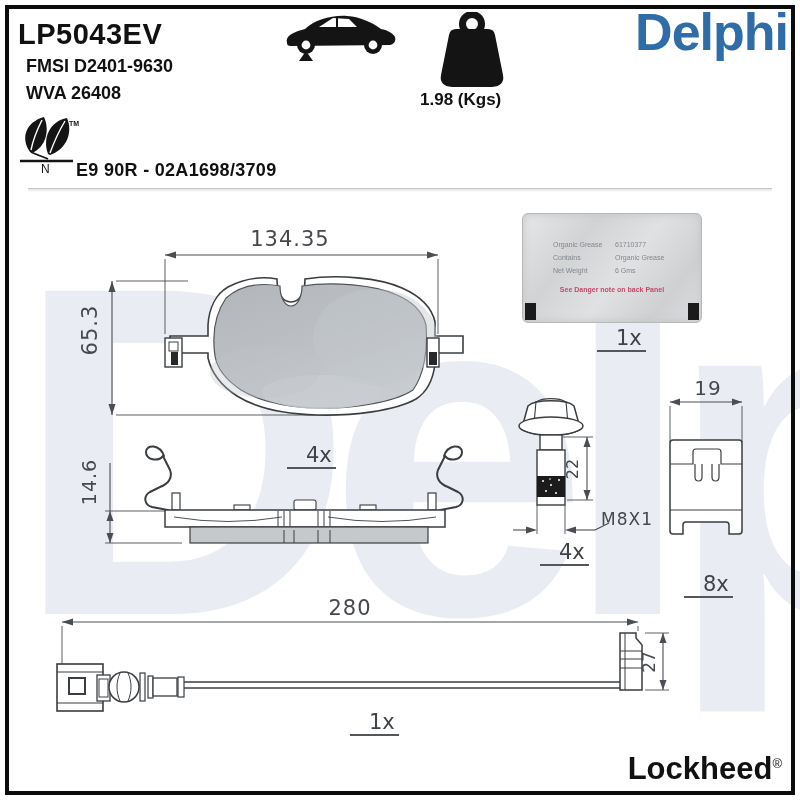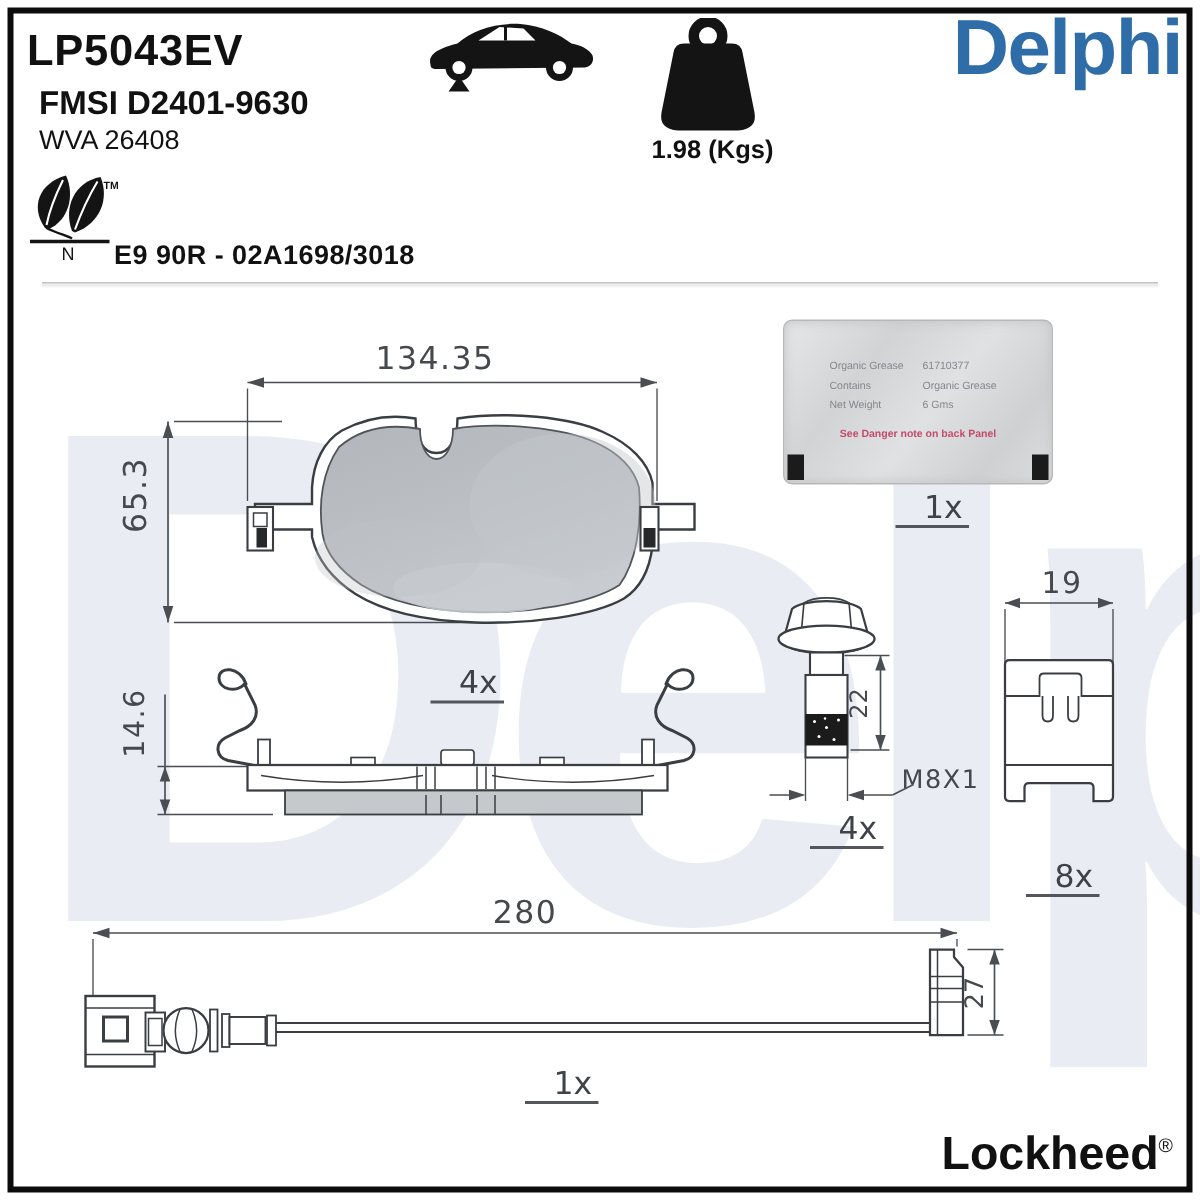--- a/index.html
+++ b/index.html
@@ -4,24 +4,24 @@
 <style>
   html,body{margin:0;padding:0;background:#fff;}
   .page{position:relative;width:800px;height:800px;background:#ffffff;overflow:hidden;
         font-family:"Liberation Sans",sans-serif;color:#111;}
   .border-frame{position:absolute;inset:5px;border:4px solid #0c0c0c;z-index:6;pointer-events:none;}
   .watermark{position:absolute;left:14px;top:240px;font-size:470px;font-weight:700;
              letter-spacing:-26px;color:#e9edf3;line-height:0.9;z-index:0;white-space:nowrap;}
   .layer{position:absolute;z-index:2;}
   
   .part-number{left:18px;top:18px;font-size:29px;font-weight:800;letter-spacing:0.5px;}
-  .fmsi{left:26px;top:56px;font-size:22px;font-weight:700;}
-  .wva{left:26px;top:83px;font-size:18px;font-weight:400;text-align:center;}
+  .fmsi{left:26px;top:56px;font-size:18px;font-weight:700;}
+  .wva{left:26px;top:83px;font-size:18px;font-weight:700;text-align:center;}
   .brand{right:12px;top:2px;font-size:52px;font-weight:800;color:#2f6da8;letter-spacing:-1px;z-index:5;}
-  .weight-label{left:420px;top:90px;width:110px;text-align:center;font-size:17px;font-weight:700;}
+  .weight-label{left:420px;top:90px;width:110px;text-align:left;font-size:17px;font-weight:700;}
   .approval{left:76px;top:160px;font-size:18px;font-weight:700;letter-spacing:0.3px;}
   .separator{left:28px;top:188px;width:744px;height:2px;background:#ececec;border-top:1px solid #c4c4c4;border-bottom:1px solid #fafafa;}
   
   .qty{font-family:"DejaVu Sans",sans-serif;font-size:21px;color:#3f4347;
        border-bottom:2px solid #53575b;padding:0 4px 0 19px;line-height:1.1;}
   .qty-pad{left:287px;top:444px;}
   .qty-bolt{left:540px;top:541px;}
   .qty-clip{left:684px;top:573px;}
   .qty-sensor{left:350px;top:711px;}
   .qty-sachet{left:597px;top:327px;}
@@ -76,21 +76,21 @@
   <svg class="layer" style="left:17px;top:112px;" width="62" height="66" viewBox="0 0 62 66">
     <path d="M13 40 C3 26 9 10 27 5 C33 18 29 35 15 41 Z" fill="#141414"></path>
     <path d="M25 8 C20 18 16 28 14 38" stroke="#ffffff" stroke-width="1.4" fill="none"></path>
     <path d="M31 42 C25 26 33 9 50 6 C56 20 50 37 33 43 Z" fill="#141414"></path>
     <path d="M48 9 C42 19 37 30 33 41" stroke="#ffffff" stroke-width="1.4" fill="none"></path>
     <path d="M14 40 C22 44 28 45 31 47" stroke="#141414" stroke-width="1.6" fill="none"></path>
     <text x="52" y="14" font-size="7" fill="#141414" font-weight="700">TM</text>
     <line x1="3" y1="49" x2="56" y2="49" stroke="#141414" stroke-width="2.4"></line>
     <text x="24" y="61" font-size="12" fill="#141414" font-weight="400">N</text>
   </svg>
-  <div class="layer approval">E9 90R - 02A1698/3018</div>
+  <div class="layer approval">E9 90R - 02A1698/3709</div>
   <div class="layer separator"></div>
 
   <svg class="layer" style="left:80px;top:222px;" width="400" height="210" viewBox="0 0 400 210">
     <defs>
       <linearGradient id="fric" x1="0" y1="0" x2="0.6" y2="1">
         <stop offset="0" stop-color="#b2b6ba"></stop>
           <stop offset="0.55" stop-color="#bcc0c4"></stop>
         <stop offset="1" stop-color="#c8ccd0"></stop>
       </linearGradient>
     </defs>

